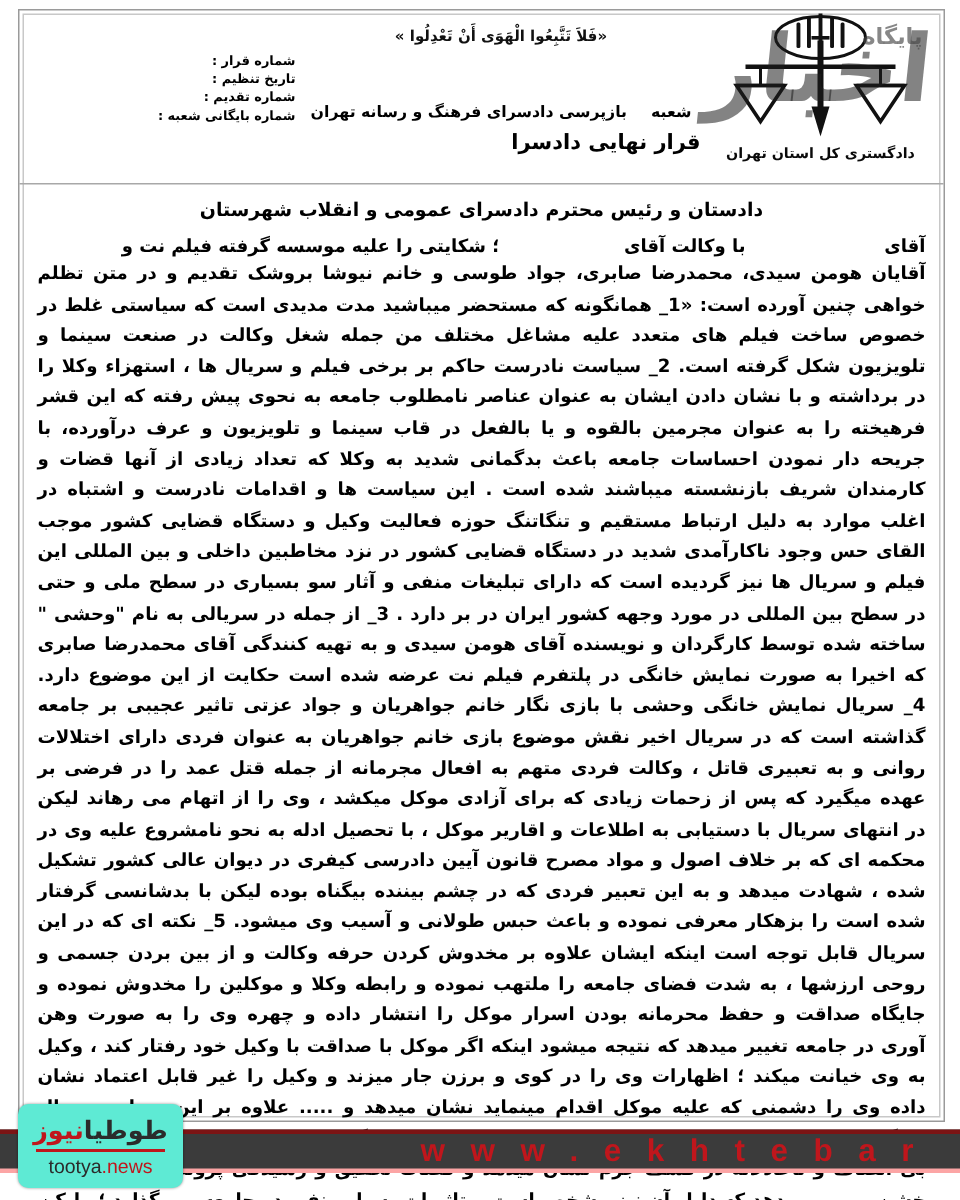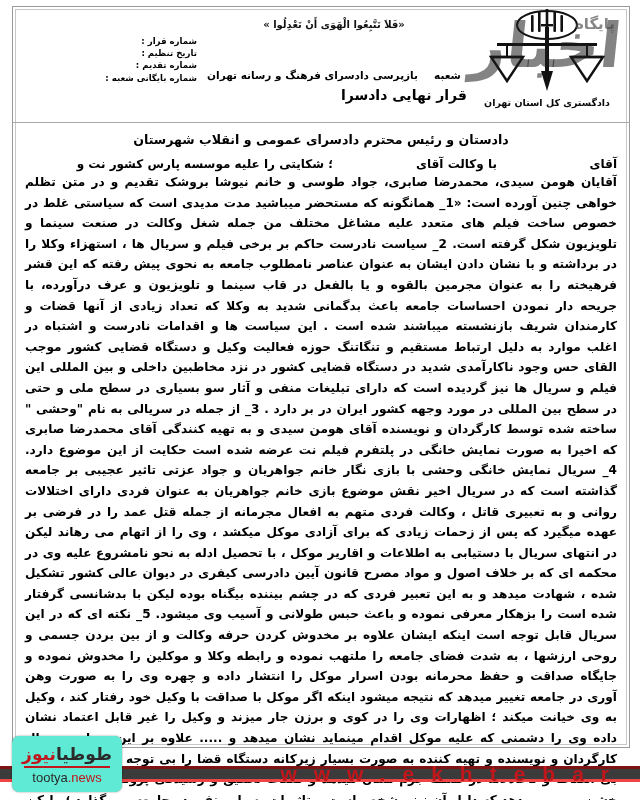--- a/index.html
+++ b/index.html
@@ -193,24 +193,24 @@
     user-select: none;
     z-index: 5;
   }
 
   
   .footer-bar {
     position: absolute;
     left: 0;
     right: 0;
     bottom: 18px;
-    height: 16px;
+    height: 29px;
     background: #3b3b3b;
     border-top: 3px solid #7c1414;
-    border-bottom: 3px solid #ef4444;
+    border-bottom: 3px solid #fca5a5;
     box-sizing: border-box;
     display: flex;
     align-items: center;
   }
   .footer-url {
     color: #c0161c;
     font-size: 21px;
     font-weight: bold;
     letter-spacing: 17px;
     padding-right: 14px;
@@ -321,21 +321,21 @@
       </div>
     </div>
 
     <div class="body-area">
 
       <div class="addressee">دادستان و رئیس محترم دادسرای عمومی و انقلاب شهرستان</div>
 
       <div class="party-row">
         <span class="p-name">آقای</span>
         <span class="p-atty">با وکالت آقای</span>
-        <span class="p-compl">؛ شکایتی را علیه موسسه پارس کشور نت و</span>
+        <span class="p-compl">؛ شکایتی را علیه موسسه گرفته فیلم نت و</span>
       </div>
 
       <p class="main-text">آقایان هومن سیدی، محمدرضا صابری، جواد طوسی و خانم نیوشا بروشک تقدیم و در متن تظلم خواهی چنین آورده است: «1_ همانگونه که مستحضر میباشید مدت مدیدی است که سیاستی غلط در خصوص ساخت فیلم های متعدد علیه مشاغل مختلف من جمله شغل وکالت در صنعت سینما و تلویزیون شکل گرفته است. 2_ سیاست نادرست حاکم بر برخی فیلم و سریال ها ، استهزاء وکلا را در برداشته و با نشان دادن ایشان به عنوان عناصر نامطلوب جامعه به نحوی پیش رفته که این قشر فرهیخته را به عنوان مجرمین بالقوه و یا بالفعل در قاب سینما و تلویزیون و عرف درآورده، با جریحه دار نمودن احساسات جامعه باعث بدگمانی شدید به وکلا که تعداد زیادی از آنها قضات و کارمندان شریف بازنشسته میباشند شده است . این سیاست ها و اقدامات نادرست و اشتباه در اغلب موارد به دلیل ارتباط مستقیم و تنگاتنگ حوزه فعالیت وکیل و دستگاه قضایی کشور موجب القای حس وجود ناکارآمدی شدید در دستگاه قضایی کشور در نزد مخاطبین داخلی و بین المللی این فیلم و سریال ها نیز گردیده است که دارای تبلیغات منفی و آثار سو بسیاری در سطح ملی و حتی در سطح بین المللی در مورد وجهه کشور ایران در بر دارد . 3_ از جمله در سریالی به نام "وحشی " ساخته شده توسط کارگردان و نویسنده آقای هومن سیدی و به تهیه کنندگی آقای محمدرضا صابری که اخیرا به صورت نمایش خانگی در پلتفرم فیلم نت عرضه شده است حکایت از این موضوع دارد. 4_ سریال نمایش خانگی وحشی با بازی نگار خانم جواهریان و جواد عزتی تاثیر عجیبی بر جامعه گذاشته است که در سریال اخیر نقش موضوع بازی خانم جواهریان به عنوان فردی دارای اختلالات روانی و به تعبیری قاتل ، وکالت فردی متهم به افعال مجرمانه از جمله قتل عمد را در فرضی بر عهده میگیرد که پس از زحمات زیادی که برای آزادی موکل میکشد ، وی را از اتهام می رهاند لیکن در انتهای سریال با دستیابی به اطلاعات و اقاریر موکل ، با تحصیل ادله به نحو نامشروع علیه وی در محکمه ای که بر خلاف اصول و مواد مصرح قانون آیین دادرسی کیفری در دیوان عالی کشور تشکیل شده ، شهادت میدهد و به این تعبیر فردی که در چشم بیننده بیگناه بوده لیکن با بدشانسی گرفتار شده است را بزهکار معرفی نموده و باعث حبس طولانی و آسیب وی میشود. 5_ نکته ای که در این سریال قابل توجه است اینکه ایشان علاوه بر مخدوش کردن حرفه وکالت و از بین بردن جسمی و روحی ارزشها ، به شدت فضای جامعه را ملتهب نموده و رابطه وکلا و موکلین را مخدوش نموده و جایگاه صداقت و حفظ محرمانه بودن اسرار موکل را انتشار داده و چهره وی را به صورت وهن آوری در جامعه تغییر میدهد که نتیجه میشود اینکه اگر موکل با صداقت با وکیل خود رفتار کند ، وکیل به وی خیانت میکند ؛ اظهارات وی را در کوی و برزن جار میزند و وکیل را غیر قابل اعتماد نشان داده وی را دشمنی که علیه موکل اقدام مینماید نشان میدهد و ..... علاوه بر این در این سریال کارگردان و نویسنده و تهیه کننده به صورت بسیار زیرکانه دستگاه قضا را بی توجه به کشف واقع و بی انصاف و ناعادلانه در کشف جرم نشان میدهد و قضات تحقیق و رسیدگی پرونده را نیز افرادی خشن و ...... میدهد که دلیل آن نیز مشخص است و تاثیرات بسیار منفی در جامعه می گذارد ؛ ولیکن</p>
     </div>
   </div>
 
   <div class="footer-bar">
     <div class="footer-url">www.ekhtebar</div>
   </div>
 

